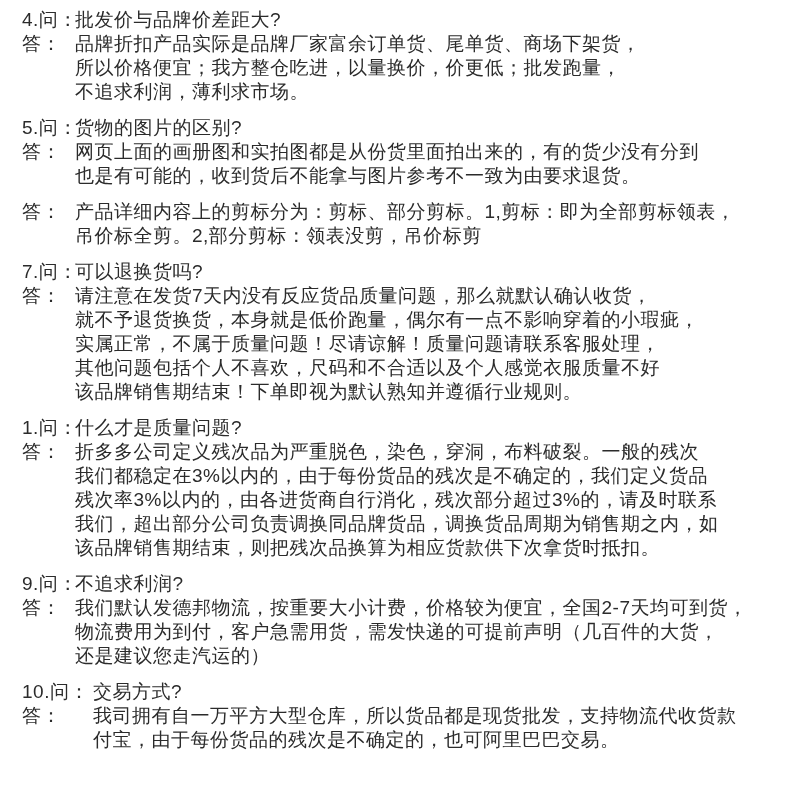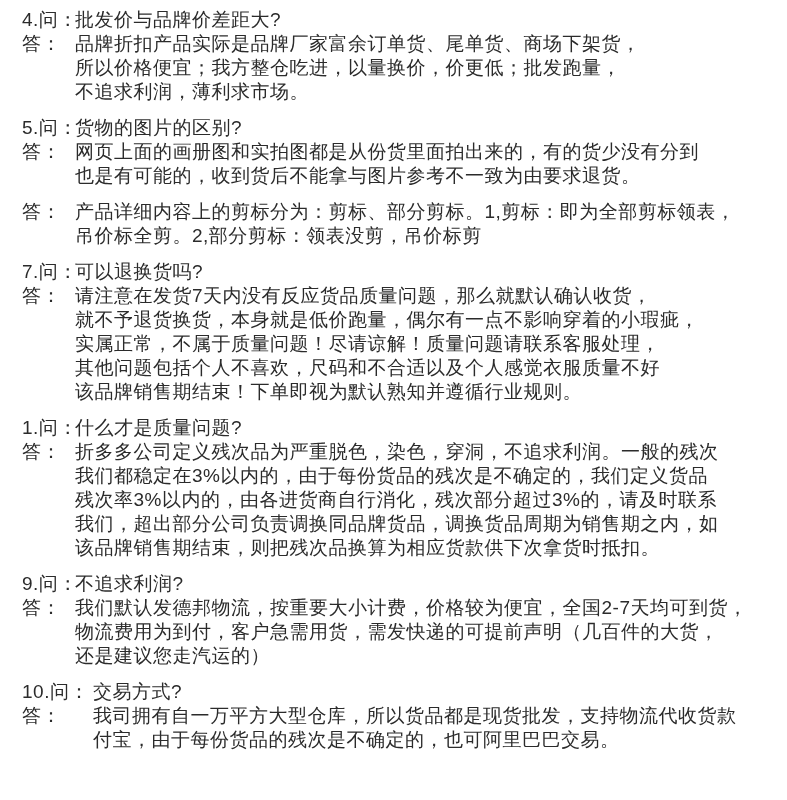--- a/index.html
+++ b/index.html
@@ -108,21 +108,21 @@
         <span class="text">该品牌销售期结束！下单即视为默认熟知并遵循行业规则。</span>
       </div>
     </section>
     <section class="faq-item" style="--lw: 53px;">
       <div class="line">
         <span class="label">1.问：</span>
         <span class="text">什么才是质量问题?</span>
       </div>
       <div class="line">
         <span class="label">答：</span>
-        <span class="text">折多多公司定义残次品为严重脱色，染色，穿洞，不追求利润。一般的残次</span>
+        <span class="text">折多多公司定义残次品为严重脱色，染色，穿洞，布料破裂。一般的残次</span>
       </div>
       <div class="line">
         <span class="label"></span>
         <span class="text">我们都稳定在3%以内的，由于每份货品的残次是不确定的，我们定义货品</span>
       </div>
       <div class="line">
         <span class="label"></span>
         <span class="text">残次率3%以内的，由各进货商自行消化，残次部分超过3%的，请及时联系</span>
       </div>
       <div class="line">

